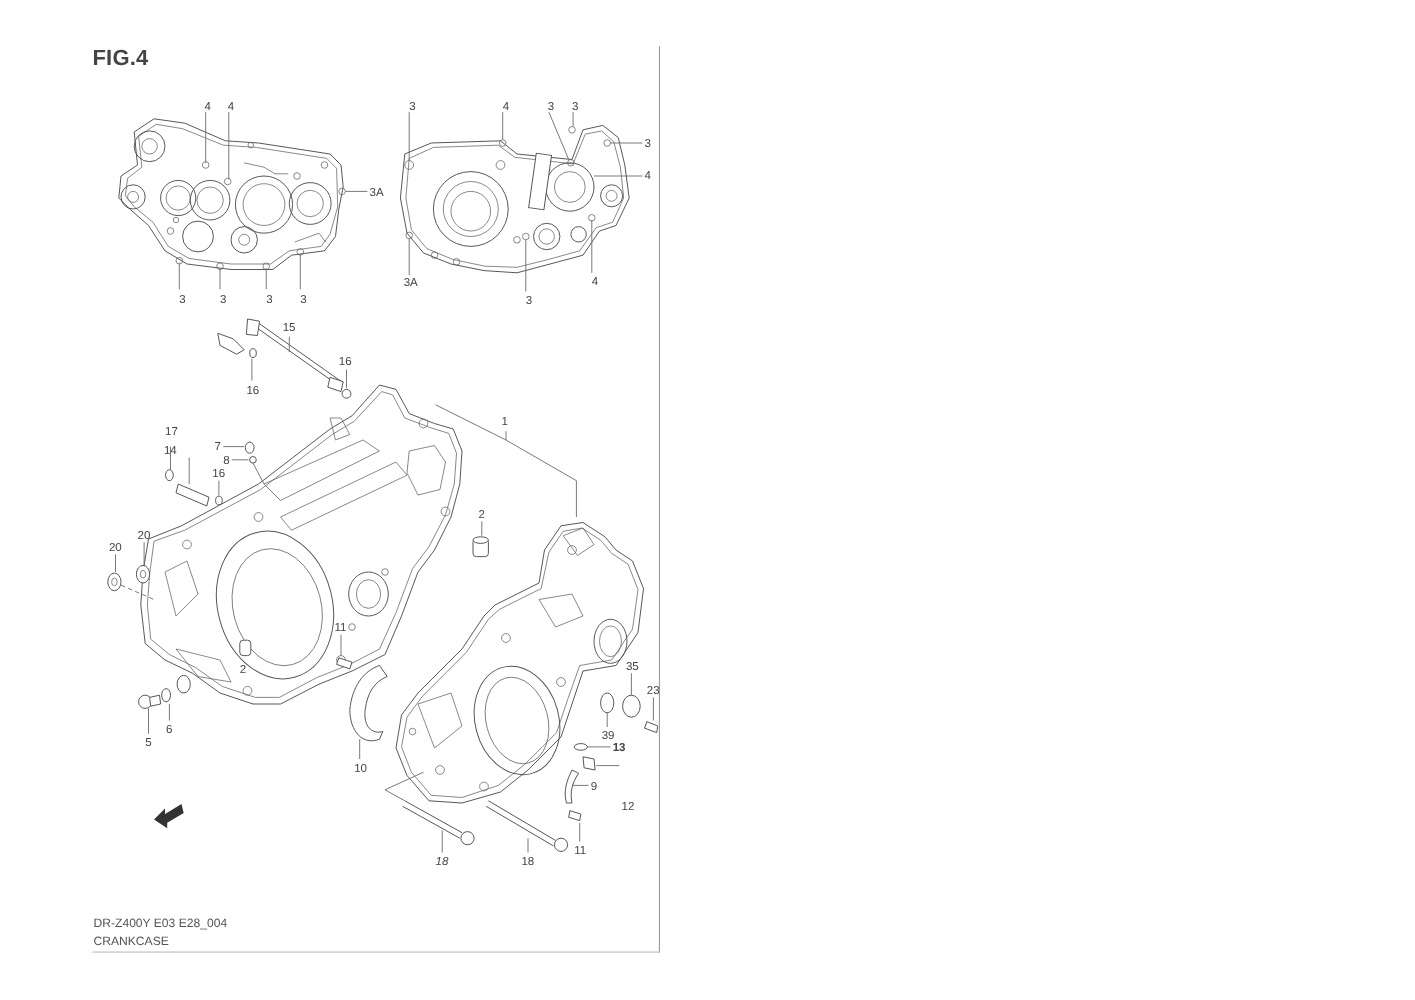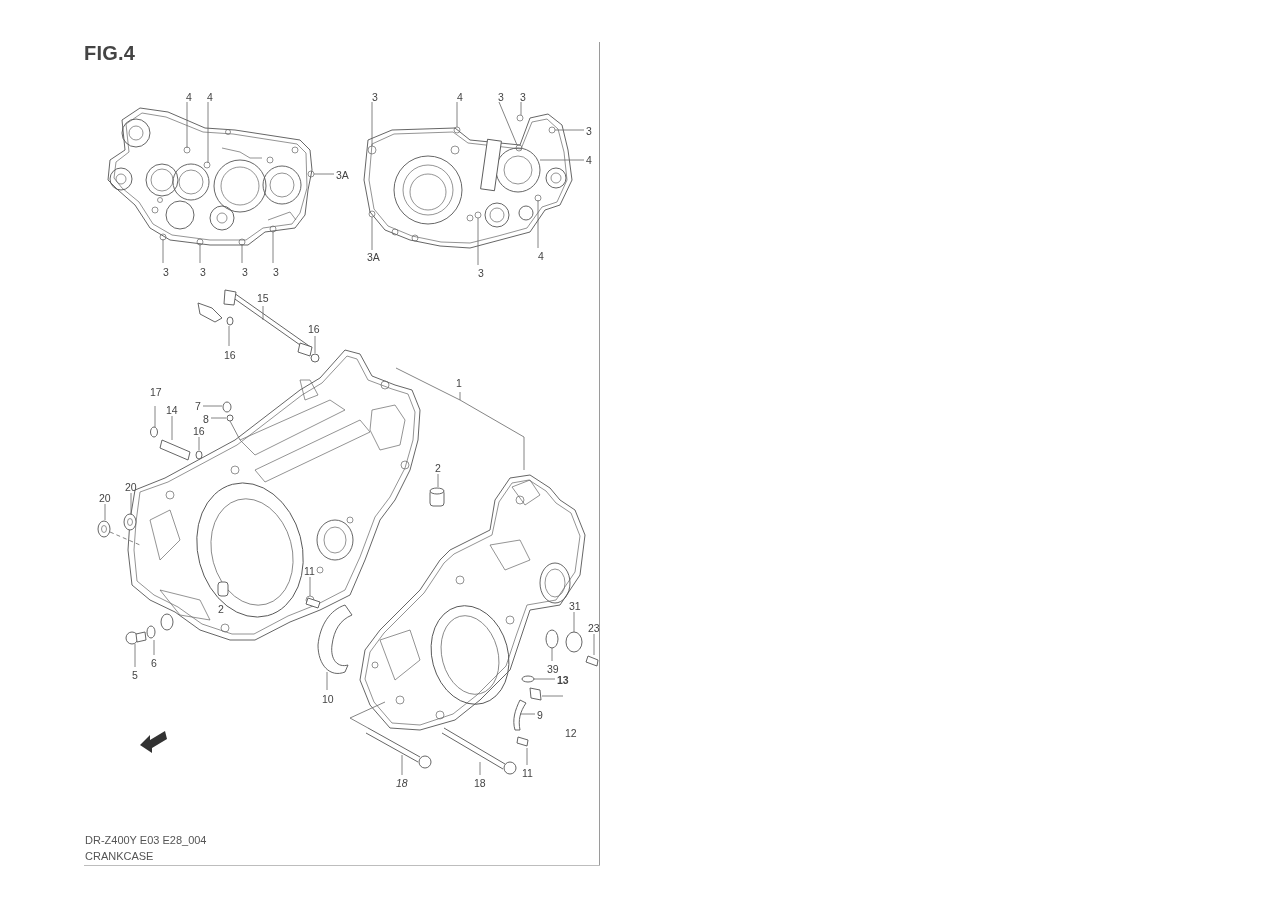--- a/index.html
+++ b/index.html
@@ -260,30 +260,30 @@
       <div class="callout" style="left: 586px; top: 126px;">3</div>
       <div class="callout" style="left: 586px; top: 155px;">4</div>
       <div class="callout" style="left: 367px; top: 252px;">3A</div>
       <div class="callout" style="left: 538px; top: 251px;">4</div>
       <div class="callout" style="left: 478px; top: 268px;">3</div>
       <div class="callout" style="left: 257px; top: 293px;">15</div>
       <div class="callout" style="left: 308px; top: 324px;">16</div>
       <div class="callout" style="left: 224px; top: 350px;">16</div>
       <div class="callout" style="left: 456px; top: 378px;">1</div>
       <div class="callout" style="left: 150px; top: 387px;">17</div>
-      <div class="callout" style="left: 166px; top: 405px; text-align: right;">14</div>
+      <div class="callout" style="left: 149px; top: 405px; text-align: right;">14</div>
       <div class="callout" style="left: 195px; top: 401px;">7</div>
       <div class="callout" style="left: 203px; top: 414px;">8</div>
       <div class="callout" style="left: 193px; top: 426px;">16</div>
       <div class="callout" style="left: 435px; top: 463px;">2</div>
       <div class="callout" style="left: 125px; top: 482px;">20</div>
       <div class="callout" style="left: 99px; top: 493px;">20</div>
       <div class="callout" style="left: 304px; top: 566px;">11</div>
       <div class="callout" style="left: 218px; top: 604px;">2</div>
-      <div class="callout" style="left: 569px; top: 601px;">31</div>
+      <div class="callout" style="left: 569px; top: 601px;">35</div>
       <div class="callout" style="left: 588px; top: 623px;">23</div>
       <div class="callout" style="left: 151px; top: 658px;">6</div>
       <div class="callout" style="left: 547px; top: 664px;">39</div>
       <div class="callout" style="left: 132px; top: 670px;">5</div>
       <div class="callout" style="left: 557px; top: 675px; font-weight: bold;">13</div>
       <div class="callout" style="left: 565px; top: 728px;">12</div>
       <div class="callout" style="left: 322px; top: 694px; text-align: right;">10</div>
       <div class="callout" style="left: 537px; top: 710px;">9</div>
       <div class="callout" style="left: 522px; top: 768px;">11</div>
       <div class="callout" style="left: 396px; top: 778px; font-style: italic;">18</div>

